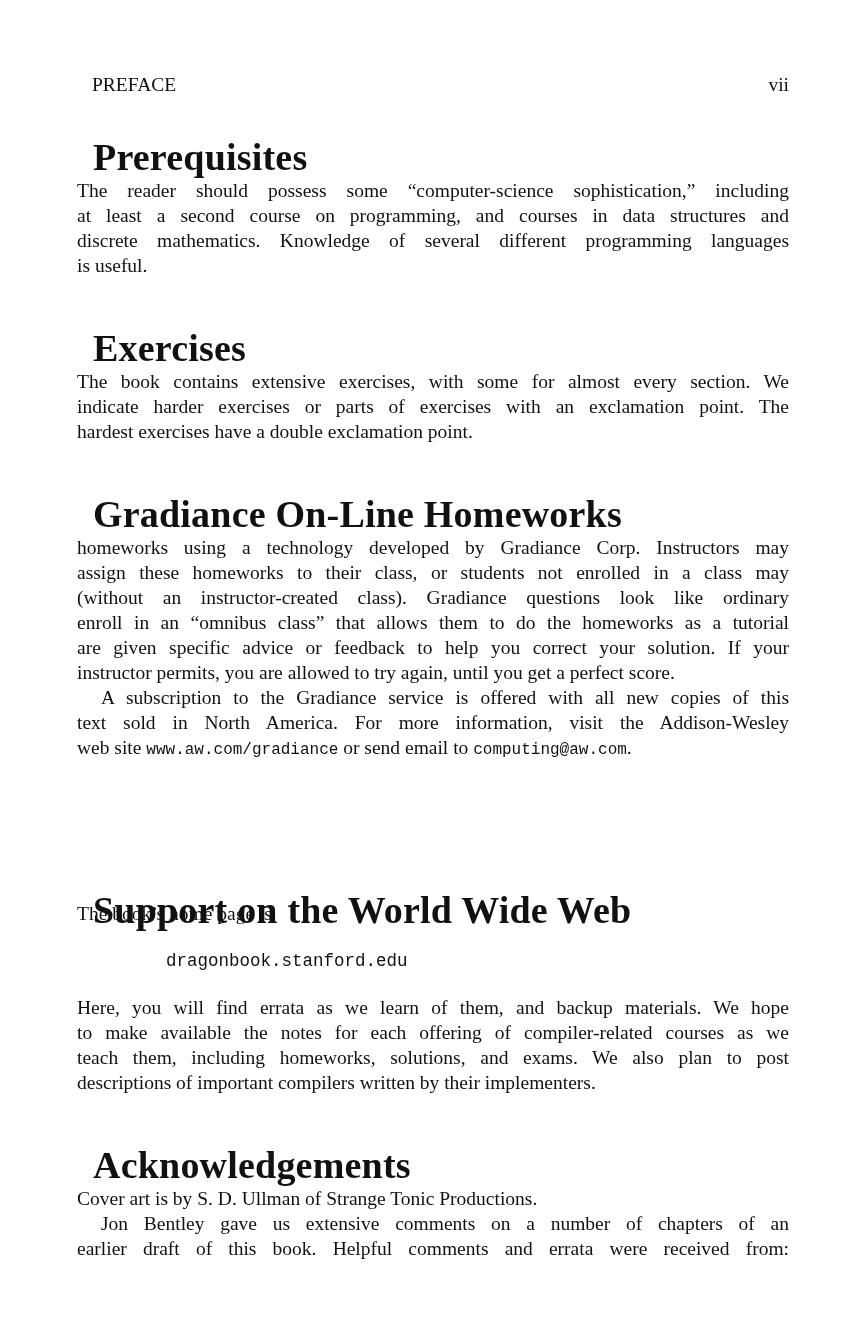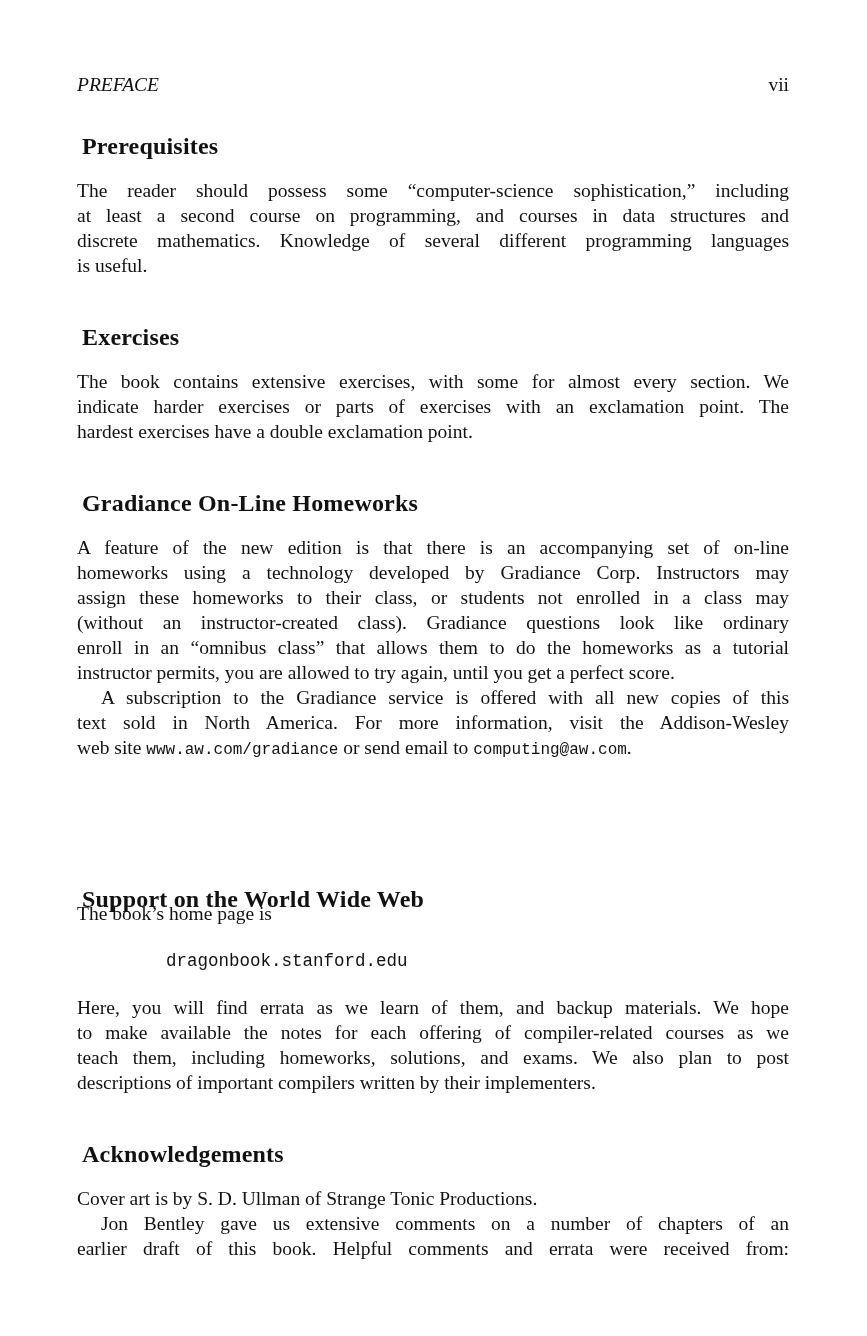--- a/index.html
+++ b/index.html
@@ -24,36 +24,35 @@
     .running-head {
       position: absolute;
       top: 74px;
       left: 0;
       width: 712px;
       height: 24px;
       font-size: 19.5px;
     }
     .running-head .title {
       position: absolute;
-      left: 0;
-      font-style: italic;
+      left: 15px;
     }
     .running-head .pageno {
       position: absolute;
       right: 0;
     }
     .section {
       position: absolute;
       left: 0;
       width: 712px;
     }
     .section h2 {
-      margin: 5px;
+      margin: 16px;
       font-weight: bold;
-      font-size: 24px;
+      font-size: 38px;
       line-height: 36px;
       letter-spacing: 0.2px;
     }
     .lines {
       position: absolute;
       left: 0;
       width: 712px;
     }
     .line {
       display: block;
@@ -110,25 +109,25 @@
   <div class="lines" style="top:369px">
     <span class="line">The book contains extensive exercises, with some for almost every section. We</span>
     <span class="line">indicate harder exercises or parts of exercises with an exclamation point. The</span>
     <span class="line last">hardest exercises have a double exclamation point.</span>
   </div>
 
   <div class="section" style="top:480px">
     <h2>Gradiance On-Line Homeworks</h2>
   </div>
   <div class="lines" style="top:535px">
-    <span class="line">A feature of the new edition is that there is an accompanying set of on-line</span>
     <span class="line">homeworks using a technology developed by Gradiance Corp. Instructors may</span>
     <span class="line">assign these homeworks to their class, or students not enrolled in a class may</span>
     <span class="line">(without an instructor-created class).  Gradiance questions look like ordinary</span>
     <span class="line">enroll in an “omnibus class” that allows them to do the homeworks as a tutorial</span>
+    <span class="line">are given specific advice or feedback to help you correct your solution. If your</span>
     <span class="line last">instructor permits, you are allowed to try again, until you get a perfect score.</span>
     <span class="line indent">A subscription to the Gradiance service is offered with all new copies of this</span>
     <span class="line">text sold in North America.  For more information, visit the Addison-Wesley</span>
     <span class="line last"><span>web site </span><span class="mono">www.aw.com/gradiance</span><span> or send email to </span><span class="mono">computing@aw.com</span><span>.</span></span>
   </div>
 
   <div class="section" style="top:876px">
     <h2>Support on the World Wide Web</h2>
   </div>
   <div class="lines" style="top:901px">

